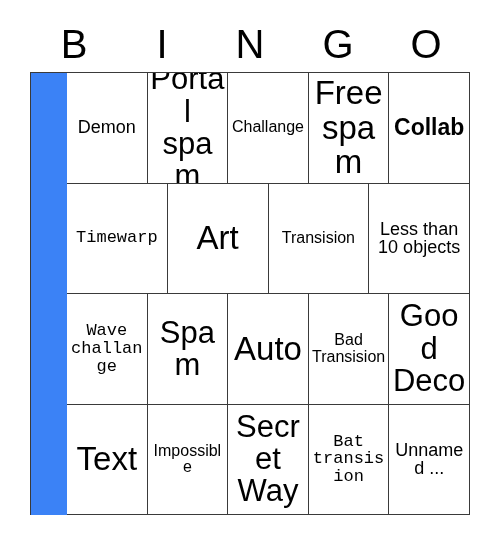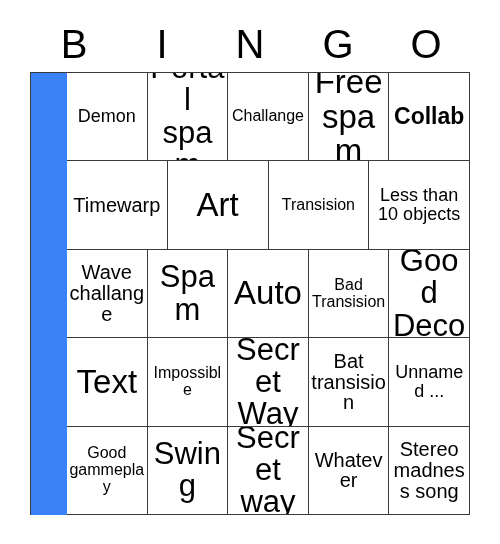--- a/index.html
+++ b/index.html
@@ -74,21 +74,21 @@
   }
   .cell-text {
     display: block;
     width: 100%;
     line-height: 1.04;
     word-break: break-word;
     color: #000000;
   }
   
   .s-xs .cell-text { font-size: 16px; text-align: center; }
-  .s-sm .cell-text { font-size: 20px; }
+  .s-sm .cell-text { font-size: 17px; font-family: Liberation Mono, monospace; }
   .s-md .cell-text { font-size: 18px; }
   .s-lg .cell-text { font-size: 23px; font-weight: bold; }
   .s-xl .cell-text { font-size: 31px; }
   .s-xxl .cell-text { font-size: 33px; }
 </style>
 </head>
 <body>
 
 <div id="bingo-card">
 
@@ -164,32 +164,15 @@
           <span class="cell-text">Secret Way</span>
         </div>
       <div class="cell s-sm">
           <span class="cell-text">Bat transision</span>
         </div>
       <div class="cell s-md">
           <span class="cell-text">Unnamed ...</span>
         </div>
     </div>
 
-    <div class="grid-row">
-      <div class="cell s-xs">
-          <span class="cell-text">Good gammeplay</span>
-        </div>
-      <div class="cell s-xl">
-          <span class="cell-text">Swing</span>
-        </div>
-      <div class="cell s-xl">
-          <span class="cell-text">Secret way</span>
-        </div>
-      <div class="cell s-sm">
-          <span class="cell-text">Whatever</span>
-        </div>
-      <div class="cell s-sm">
-          <span class="cell-text">Stereo madness song</span>
-        </div>
-    </div>
 
   </div>
 </div>
 
 </body></html>

